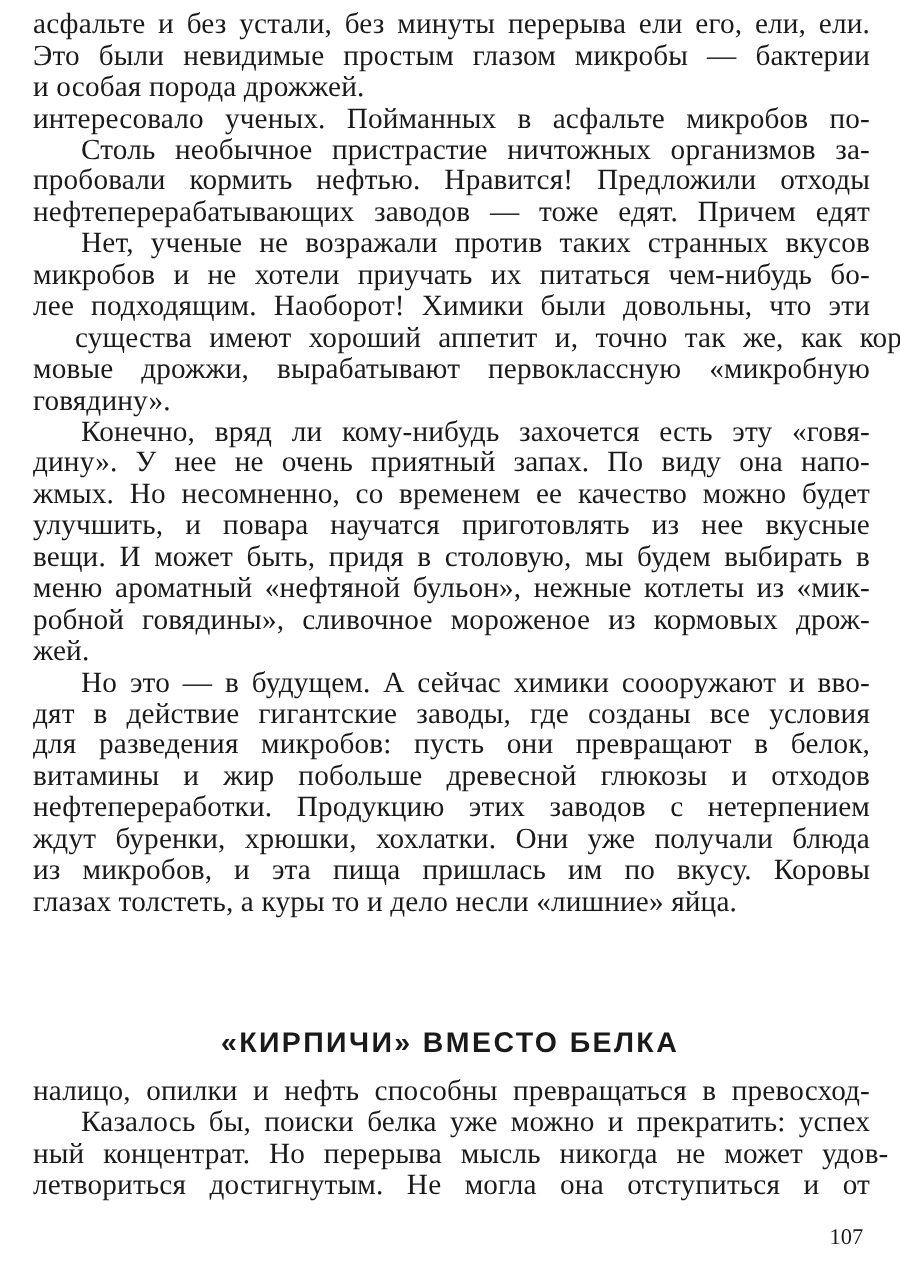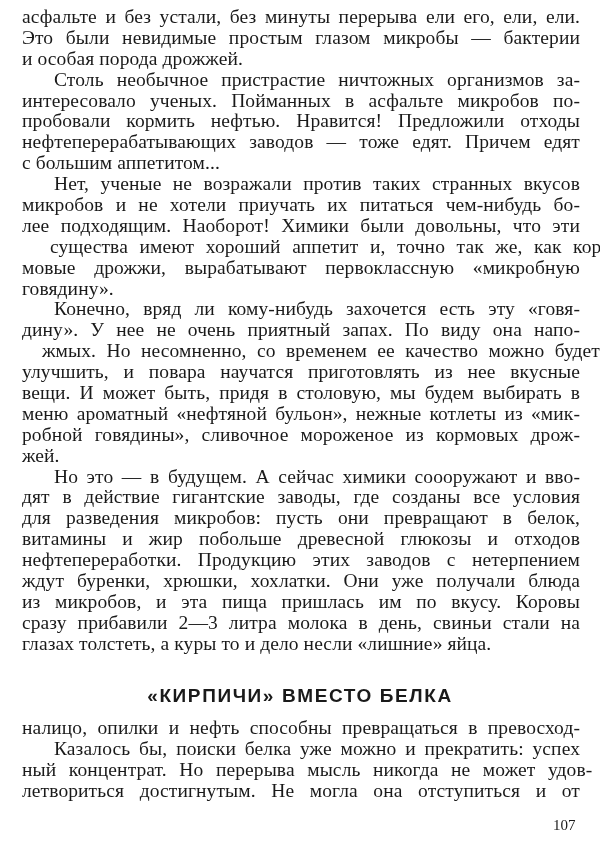--- a/index.html
+++ b/index.html
@@ -26,47 +26,45 @@
   }
 </style>
 </head>
 <body>
 
 <div class="page">
   <div class="block" id="sec1" style="top:7px;">
       <span class="line" style="display: block; word-spacing: 3.55469px; text-align-last: left;">асфальте и без устали, без минуты перерыва ели его, ели, ели.</span>
       <span class="line" style="display: block; word-spacing: 7.68527px; text-align-last: left;">Это были невидимые простым глазом микробы — бактерии</span>
       <span class="line last" style="display: block;">и особая порода дрожжей.</span>
+      <span class="line" style="display: block; word-spacing: 9.15625px; text-align-last: left;">интересовало ученых. Пойманных в асфальте микробов по-</span>
       <span class="line indent" style="display: block; word-spacing: 8.05312px; text-align-last: left;">Столь необычное пристрастие ничтожных организмов за-</span>
-      <span class="line" style="display: block; word-spacing: 9.15625px; text-align-last: left;">интересовало ученых. Пойманных в асфальте микробов по-</span>
       <span class="line" style="display: block; word-spacing: 10.9219px; text-align-last: left;">пробовали кормить нефтью. Нравится! Предложили отходы</span>
       <span class="line" style="display: block; word-spacing: 8.1224px; text-align-last: left;">нефтеперерабатывающих заводов — тоже едят. Причем едят</span>
-      <span class="line last" style="display: block;">с большим аппетитом...</span>
       <span class="line indent" style="display: block; word-spacing: 6.39732px; text-align-last: left;">Нет, ученые не возражали против таких странных вкусов</span>
       <span class="line" style="display: block; word-spacing: 7.22461px; text-align-last: left;">микробов и не хотели приучать их питаться чем-нибудь бо-</span>
       <span class="line" style="display: block; word-spacing: 6.39955px; text-align-last: left;">лее подходящим. Наоборот! Химики были довольны, что эти</span>
       <span class="line" style="display: block; word-spacing: 6.59896px; text-align-last: left; margin-left: 28px;">существа имеют хороший аппетит и, точно так же, как кор-</span>
       <span class="line" style="display: block; word-spacing: 13.6328px; text-align-last: left;">мовые дрожжи, вырабатывают первоклассную «микробную</span>
       <span class="line last" style="display: block;">говядину».</span>
       <span class="line indent" style="display: block; word-spacing: 8.12723px; text-align-last: left;">Конечно, вряд ли кому-нибудь захочется есть эту «говя-</span>
       <span class="line" style="display: block; word-spacing: 7.10156px; text-align-last: left;">дину». У нее не очень приятный запах. По виду она напо-</span>
-      <span class="line" style="display: block; word-spacing: 5.45898px; text-align-last: left; margin-left: 20px;">жмых. Но несомненно, со временем ее качество можно будет</span>
+      <span class="line" style="display: block; word-spacing: 5.45898px; text-align-last: left;">жмых. Но несомненно, со временем ее качество можно будет</span>
       <span class="line" style="display: block; word-spacing: 9.71875px; text-align-last: left;">улучшить, и повара научатся приготовлять из нее вкусные</span>
       <span class="line" style="display: block; word-spacing: 4.04844px; text-align-last: left;">вещи. И может быть, придя в столовую, мы будем выбирать в</span>
       <span class="line" style="display: block; word-spacing: 3.29241px; text-align-last: left;">меню ароматный «нефтяной бульон», нежные котлеты из «мик-</span>
       <span class="line" style="display: block; word-spacing: 7.09115px; text-align-last: left;">робной говядины», сливочное мороженое из кормовых дрож-</span>
       <span class="line last" style="display: block;">жей.</span>
       <span class="line indent" style="display: block; word-spacing: 3.58906px; text-align-last: left;">Но это — в будущем. А сейчас химики соооружают и вво-</span>
       <span class="line" style="display: block; word-spacing: 7.69531px; text-align-last: left;">дят в действие гигантские заводы, где созданы все условия</span>
       <span class="line" style="display: block; word-spacing: 10.0848px; text-align-last: left;">для разведения микробов: пусть они превращают в белок,</span>
       <span class="line" style="display: block; word-spacing: 11.1004px; text-align-last: left;">витамины и жир побольше древесной глюкозы и отходов</span>
       <span class="line" style="display: block; word-spacing: 11.3281px; text-align-last: left;">нефтепереработки. Продукцию этих заводов с нетерпением</span>
       <span class="line" style="display: block; word-spacing: 7.90402px; text-align-last: left;">ждут буренки, хрюшки, хохлатки. Они уже получали блюда</span>
       <span class="line" style="display: block; word-spacing: 9.68403px; text-align-last: left;">из микробов, и эта пища пришлась им по вкусу. Коровы</span>
-      <span class="line" style="display: block; word-spacing: 6.04167px; text-align-last: left;">сразу прибавили 2—3 литра молока в день, свиньи стали на</span>
       <span class="line last" style="display: block;">глазах толстеть, а куры то и дело несли «лишние» яйца.</span>
     </div>
   <div class="heading">«КИРПИЧИ» ВМЕСТО БЕЛКА</div>
   <div class="block" id="sec2" style="top:718px;">
       <span class="line" style="display: block; word-spacing: 5.34152px; text-align-last: left;">налицо, опилки и нефть способны превращаться в превосход-</span>
       <span class="line indent" style="display: block; word-spacing: 3.87695px; text-align-last: left;">Казалось бы, поиски белка уже можно и прекратить: успех</span>
       <span class="line" style="display: block; word-spacing: 7.59766px; text-align-last: left;">ный концентрат. Но перерыва мысль никогда не может удов-</span>
       <span class="line" style="display: block; word-spacing: 10.625px; text-align-last: left;">летвориться достигнутым. Не могла она отступиться и от</span>
     </div>
   <div class="page-num">107</div>

